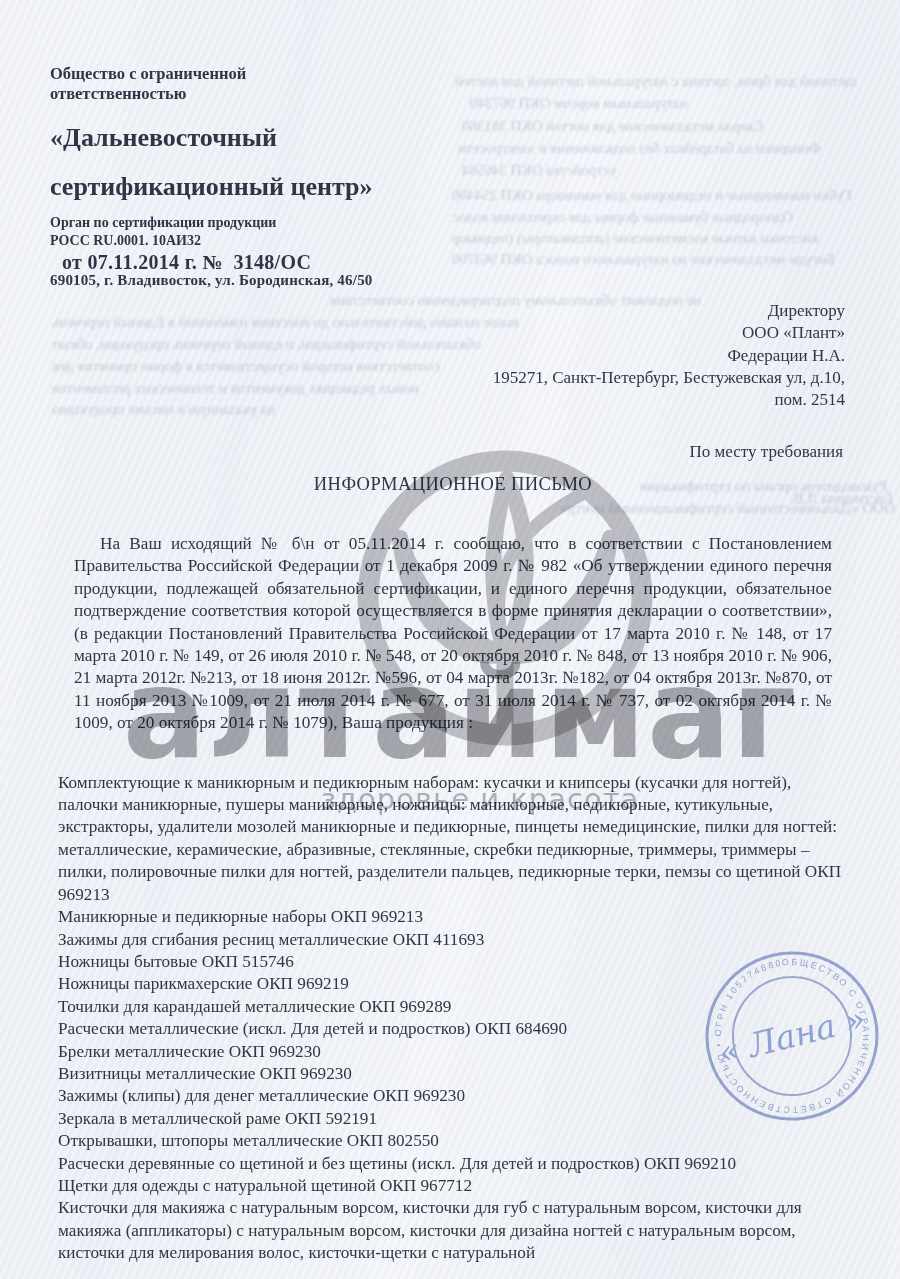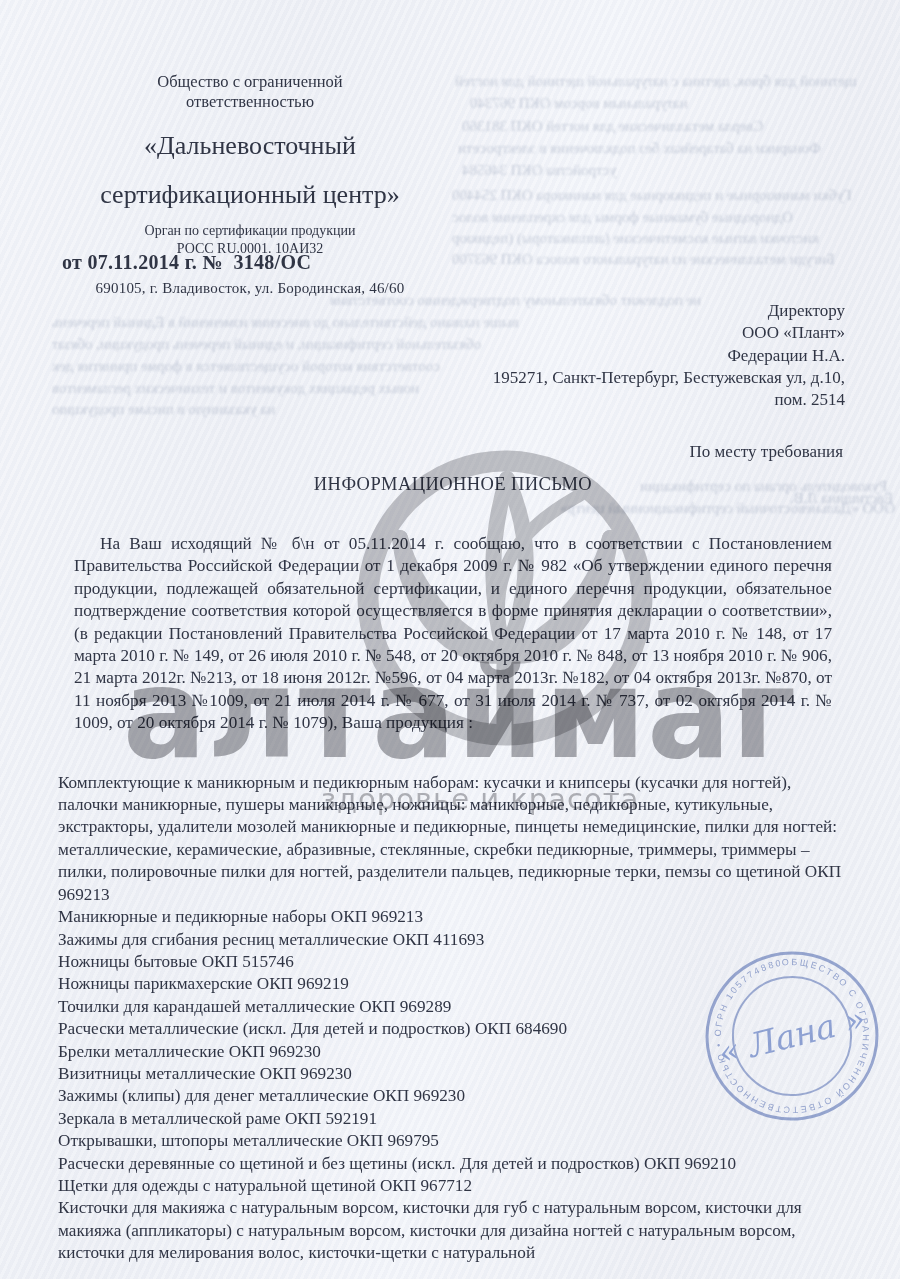--- a/index.html
+++ b/index.html
@@ -18,21 +18,21 @@
   .bleed-line{
     position:absolute;
     transform:scaleX(-1);
     filter:blur(1.2px);
     opacity:.42;
     color:#8e9ab2;
     font:15px/18px "Liberation Serif", serif;
     white-space:nowrap;
   }
   
-  .letterhead{position:absolute;left:50px;top:72px;width:400px;text-align:center;font-weight:normal;}
+  .letterhead{position:absolute;left:50px;top:64px;width:400px;font-weight:bold;}
   .lh-org{font-size:16.5px;line-height:20px;}
   .lh-name{font-size:26px;line-height:30px;margin-top:19px;}
   .lh-name-wrap{margin-top:12px;}
   .lh-cert{font-size:14px;line-height:18px;}
   .lh-cert-wrap{margin-top:12px;}
   .lh-address{font-size:15px;margin-top:22px;letter-spacing:.2px;}
   .refline{
     position:absolute;left:62px;top:251px;
     font-weight:bold;font-size:20px;white-space:pre;letter-spacing:.3px;
   }
@@ -94,21 +94,21 @@
     <div class="lh-org">Общество с ограниченной</div>
     <div class="lh-org">ответственностью</div>
     <div class="lh-name-wrap">
       <div class="lh-name">«Дальневосточный</div>
       <div class="lh-name">сертификационный центр»</div>
     </div>
     <div class="lh-cert-wrap">
       <div class="lh-cert">Орган по сертификации продукции</div>
       <div class="lh-cert">РОСС RU.0001. 10АИ32</div>
     </div>
-    <div class="lh-address">690105, г. Владивосток, ул. Бородинская, 46/60</div>
+    <div class="lh-address">690105, г. Владивосток, ул. Бородинская, 46/50</div>
   </div>
 
   <div class="refline">от 07.11.2014 г. №  3148/ОС</div>
 
   <div class="recipient">
     <div>Директору</div>
     <div>ООО «Плант»</div>
     <div>Федерации Н.А.</div>
     <div>195271, Санкт-Петербург, Бестужевская ул, д.10,</div>
     <div>пом. 2514</div>
@@ -124,21 +124,21 @@
     <div class="product-line">Маникюрные и педикюрные наборы ОКП 969213</div>
     <div class="product-line">Зажимы для сгибания ресниц металлические ОКП 411693</div>
     <div class="product-line">Ножницы бытовые ОКП 515746</div>
     <div class="product-line">Ножницы парикмахерские ОКП 969219</div>
     <div class="product-line">Точилки для карандашей металлические ОКП 969289</div>
     <div class="product-line">Расчески металлические (искл. Для детей и подростков) ОКП 684690</div>
     <div class="product-line">Брелки металлические ОКП 969230</div>
     <div class="product-line">Визитницы металлические ОКП 969230</div>
     <div class="product-line">Зажимы (клипы) для денег металлические ОКП 969230</div>
     <div class="product-line">Зеркала в металлической раме ОКП 592191</div>
-    <div class="product-line">Открывашки, штопоры металлические ОКП 969795</div>
+    <div class="product-line">Открывашки, штопоры металлические ОКП 802550</div>
     <div class="product-line">Расчески деревянные со щетиной и без щетины (искл. Для детей и подростков) ОКП 969210</div>
     <div class="product-line">Щетки для одежды с натуральной щетиной ОКП 967712</div>
     <p class="para-plain">Кисточки для макияжа с натуральным ворсом, кисточки для губ с натуральным ворсом, кисточки для макияжа (аппликаторы) с натуральным ворсом, кисточки для дизайна ногтей с натуральным ворсом, кисточки для мелирования волос, кисточки-щетки с натуральной</p>
   </div>
 
   <div class="wm wm-emblem">
     <svg width="310" height="310" viewBox="0 0 310 310">
       <g fill="none" stroke="#97979b" stroke-linecap="round">
         <circle cx="155" cy="155" r="137" stroke-width="21"></circle>
         <path d="M155,292 C155,262 155,240 155,212" stroke-width="17"></path>

